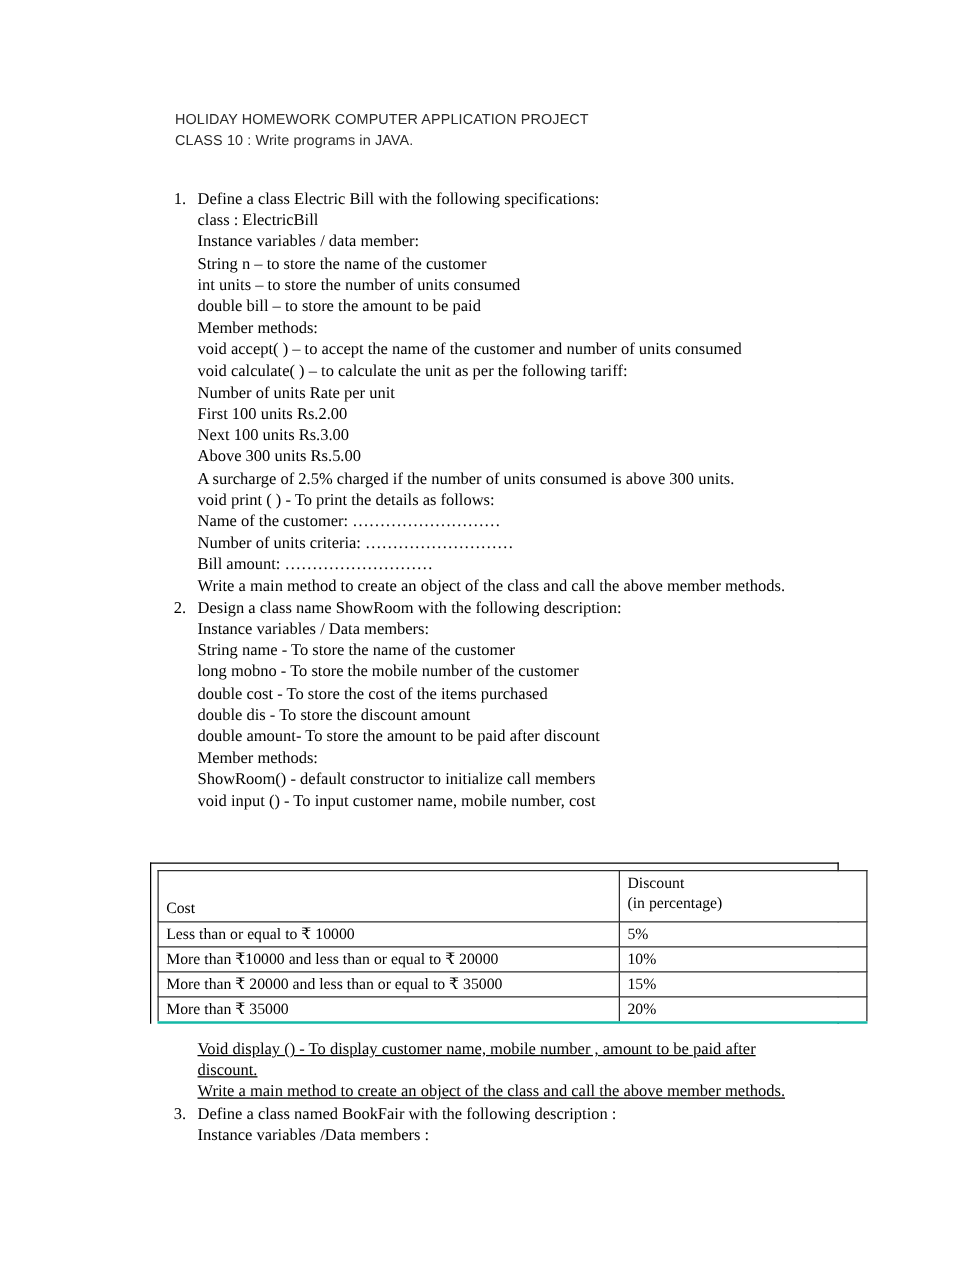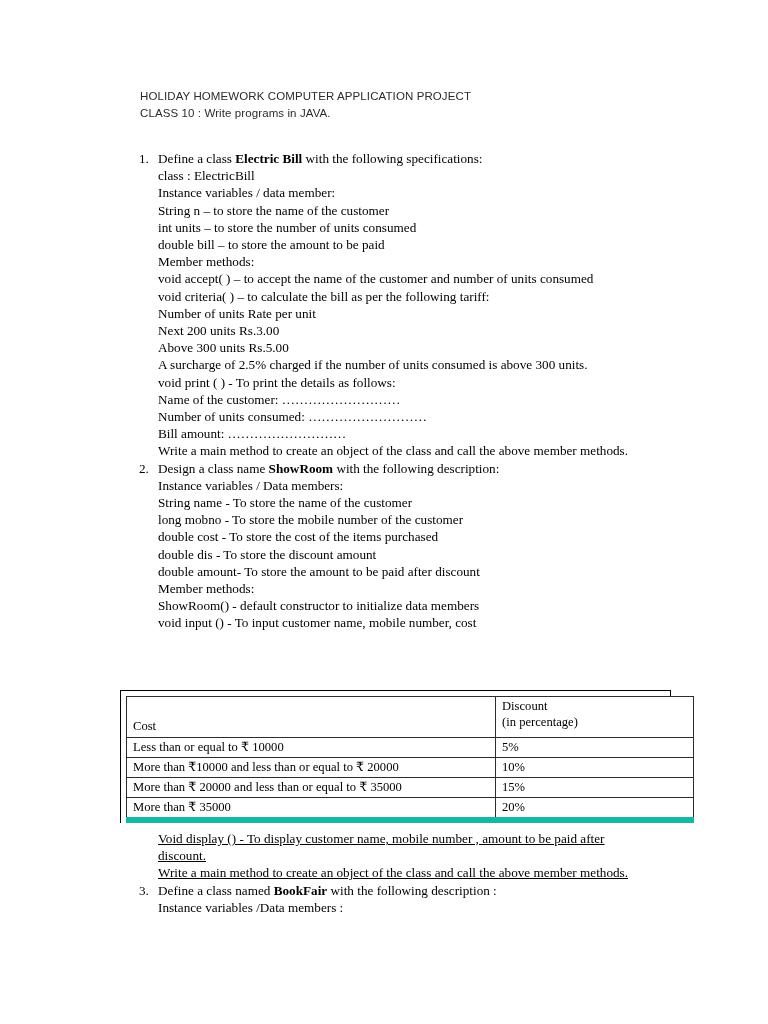--- a/index.html
+++ b/index.html
@@ -62,21 +62,21 @@
     line-height: 17.2px;
     text-align: left;
   }
   .ln {
     display: block;
     font-size: 13.2px;
     line-height: 17.2px;
     white-space: pre-wrap;
   }
   .ln.wrap { white-space: normal; max-width: 470px; }
-  b.bd { font-weight: bold; }
+  b.bd { font-weight: normal; }
 
   
   .table-wrap {
     position: absolute;
     left: 120px;
     top: 690px;
     width: 551px;
   }
   .outer-box {
     border: 1.3px solid #000;
@@ -94,21 +94,21 @@
   table.tariff td {
     border: 1px solid #2c2c2c;
     font-size: 12.6px;
     line-height: 16px;
     padding: 1px 4px 2px 6px;
     vertical-align: top;
     background: #fff;
   }
   table.tariff tr.hdr td { height: 36px; vertical-align: top; }
   table.tariff tr.hdr td.c-cost { vertical-align: bottom; padding-bottom: 3px; }
-  table.tariff tr:last-child td { border-bottom: 6px solid #14b8a6; }
+  table.tariff tr:last-child td { border-bottom: 2px solid #14b8a6; }
   td.col-a { width: 358px; }
   td.col-b { width: 187px; }
   .hdr-l2 { display: block; }
 
   
   .tail-area {
     position: absolute;
     left: 0;
     top: 830px;
     width: 768px;
@@ -135,43 +135,44 @@
     <div class="num-item">
       <span class="marker">1.</span>
       <span class="ln"><span>Define a class </span><b class="bd">Electric Bill</b><span> with the following specifications:</span></span>
       <span class="ln">class : ElectricBill</span>
       <span class="ln">Instance variables / data member:</span>
       <span class="ln">String n – to store the name of the customer</span>
       <span class="ln">int units – to store the number of units consumed</span>
       <span class="ln">double bill – to store the amount to be paid</span>
       <span class="ln">Member methods:</span>
       <span class="ln">void accept( ) – to accept the name of the customer and number of units consumed</span>
-      <span class="ln">void criteria( ) – to calculate the bill as per the following tariff:</span>
+      <span class="ln">void calculate( ) – to calculate the unit as per the following tariff:</span>
       <span class="ln">Number of units Rate per unit</span>
-      <span class="ln">Next 200 units Rs.3.00</span>
+      <span class="ln">First 100 units Rs.2.00</span>
+      <span class="ln">Next 100 units Rs.3.00</span>
       <span class="ln">Above 300 units Rs.5.00</span>
       <span class="ln">A surcharge of 2.5% charged if the number of units consumed is above 300 units.</span>
       <span class="ln">void print ( ) - To print the details as follows:</span>
       <span class="ln">Name of the customer: ………………………</span>
-      <span class="ln">Number of units consumed: ………………………</span>
+      <span class="ln">Number of units criteria: ………………………</span>
       <span class="ln">Bill amount: ………………………</span>
       <span class="ln wrap">Write a main method to create an object of the class and call the above member methods.</span>
     </div>
 
     <div class="num-item">
       <span class="marker">2.</span>
       <span class="ln"><span>Design a class name </span><b class="bd">ShowRoom</b><span> with the following description:</span></span>
       <span class="ln">Instance variables / Data members:</span>
       <span class="ln">String name - To store the name of the customer</span>
       <span class="ln">long mobno - To store the mobile number of the customer</span>
       <span class="ln">double cost - To store the cost of the items purchased</span>
       <span class="ln">double dis - To store the discount amount</span>
       <span class="ln">double amount- To store the amount to be paid after discount</span>
       <span class="ln">Member methods:</span>
-      <span class="ln">ShowRoom() - default constructor to initialize data members</span>
+      <span class="ln">ShowRoom() - default constructor to initialize call members</span>
       <span class="ln">void input () - To input customer name, mobile number, cost</span>
     </div>
 
   </div>
 
   <div class="table-wrap">
     <div class="outer-box">
       <table class="tariff">
         <tbody>
           <tr class="hdr">

